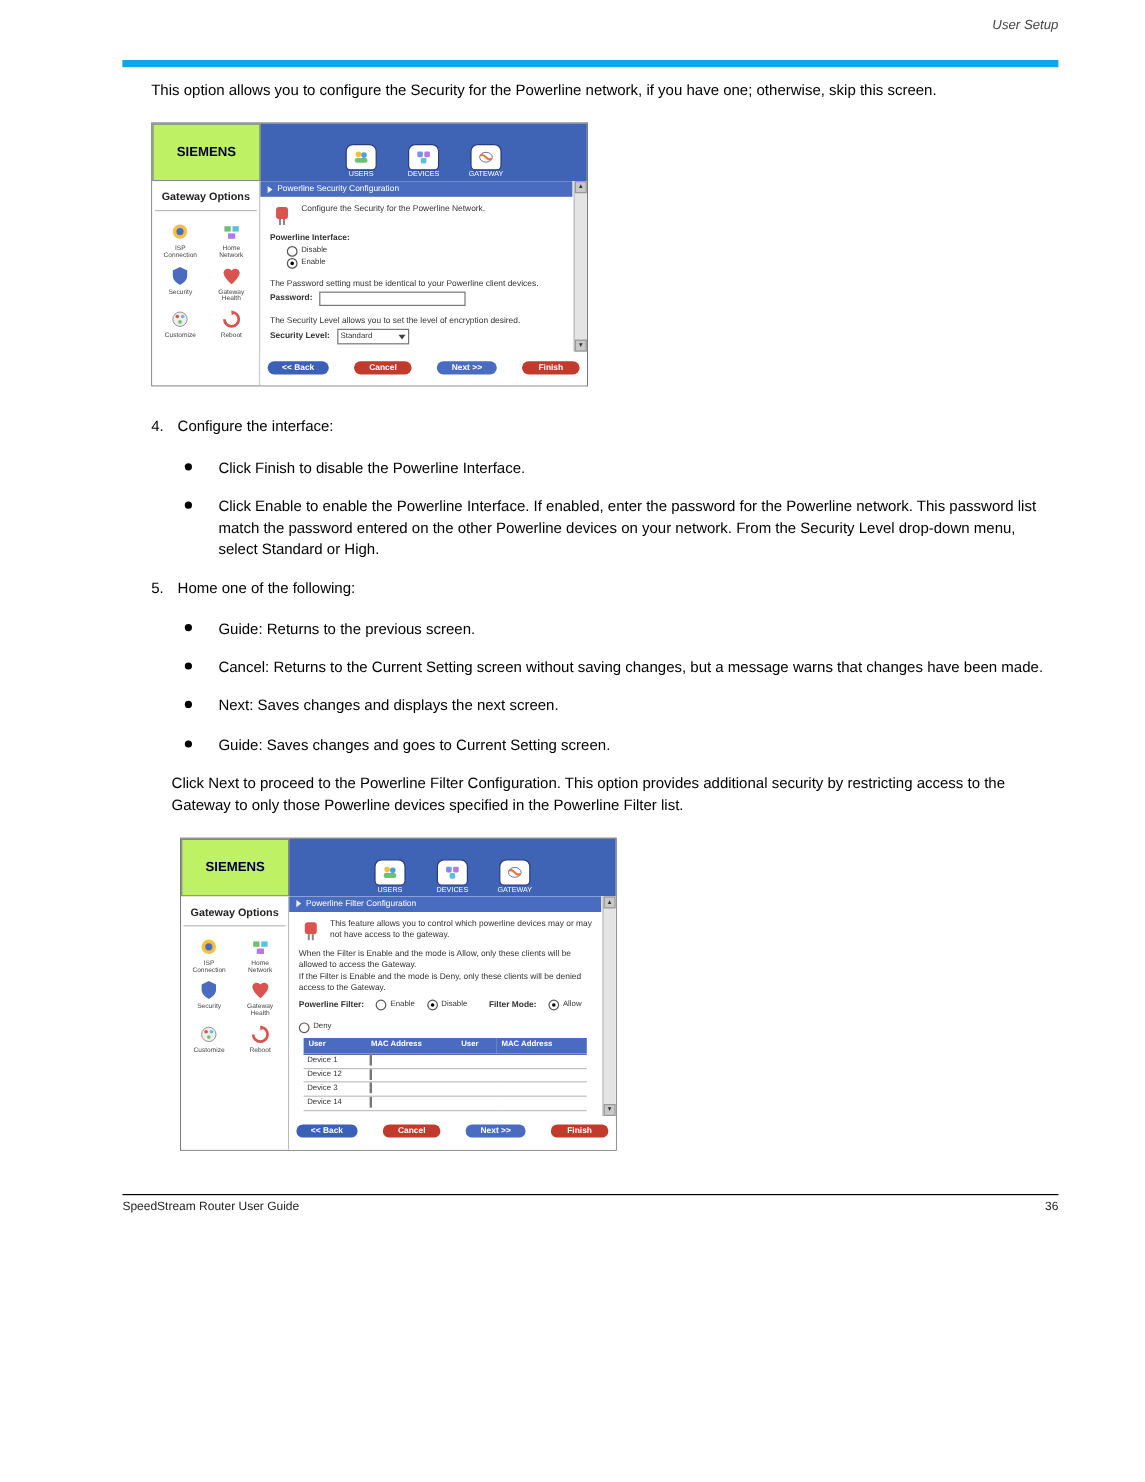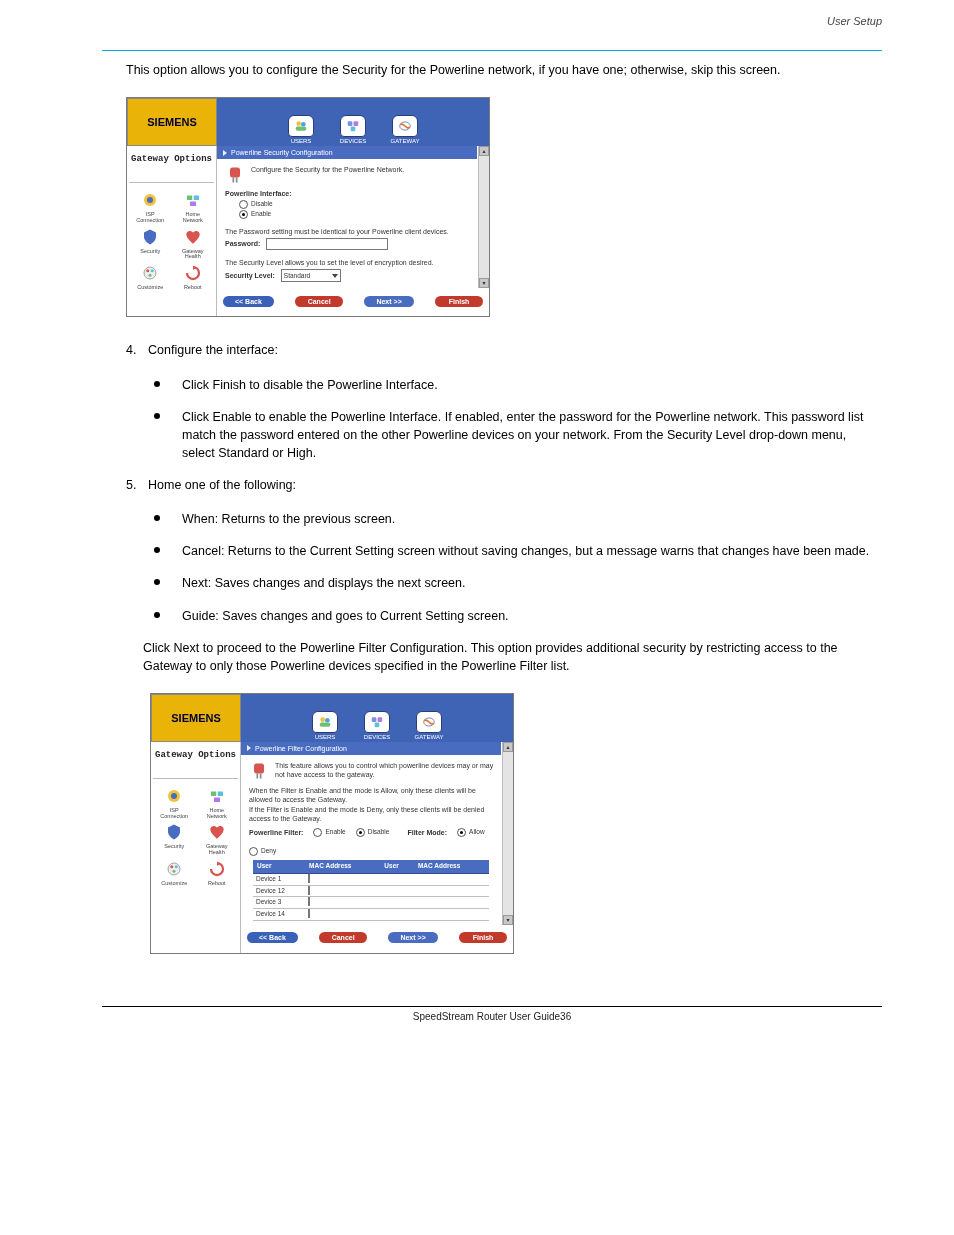--- a/index.html
+++ b/index.html
@@ -10,21 +10,21 @@
   }
   .page {
     width: 780px;
     margin: 0 auto;
     padding: 30px 60px 30px 90px;
     box-sizing: content-box;
     position: relative;
   }
   .header-spacer {
     height: 20px;
-    border-bottom: 1px solid #0ea5e9;
+    border-bottom: 6px solid #0ea5e9;
     position: relative;
   }
   .header-text {
     position: absolute;
     top: -15px;
     right: 0;
     font-size: 11px;
     font-style: italic;
     color: #444;
   }
@@ -72,21 +72,21 @@
     box-sizing: border-box;
   }
   .shot .topbar {
     background: #3f63b5;
     display: flex;
     align-items: stretch;
     height: 48px;
     padding: 0;
   }
   .shot .logo {
-    background: #eab308;
+    background: #bef264;
     width: 90px;
     display: flex;
     align-items: center;
     justify-content: center;
     font-weight: bold;
     font-size: 11px;
     color: #003;
     border: 1px solid #888;
     margin: 0;
     box-sizing: border-box;
@@ -127,25 +127,24 @@
     width: 90px;
     background: #fff;
     border-right: 1px solid #bbb;
     padding: 4px 2px 6px;
     box-sizing: border-box;
   }
   .sidebar-title {
     font-weight: bold;
     font-size: 9px;
     text-align: center;
-    padding: 4px 0 18px;
+    padding: 4px 0 6px;
     border-bottom: 1px solid #bbb;
     margin-bottom: 6px;
     color: #222;
-    font-family: Liberation Mono, monospace;
   }
   .side-grid {
     display: grid;
     grid-template-columns: 1fr 1fr;
     gap: 2px 0;
   }
   .side-item {
     text-align: center;
     font-size: 5.5px;
     color: #444;
@@ -295,25 +294,25 @@
   .tbl td {
     border-bottom: 1px solid #bfbfbf;
     padding: 1px 3px;
     background: #fff;
   }
   .tbl td.input-cell .txt-input { width: 72px; height: 9px; }
 
   
   .footrule {
     border-top: 1px solid #000;
-    margin-top: 52px;
+    margin-top: 36px;
     padding-top: 4px;
     font-size: 10px;
     display: flex;
-    justify-content: center;
+    justify-content: space-between;
     color: #222;
   }
 </style>
 </head>
 <body>
 
 <div class="page">
   <div class="header-spacer">
     <div class="header-text">User Setup</div>
   </div>
@@ -494,21 +493,21 @@
       <span class="bullet-dot"></span>
     <div>Click Enable to enable the Powerline Interface. If enabled, enter the password for the Powerline network. This password list match the password entered on the other Powerline devices on your network. From the Security Level drop-down menu, select Standard or High.</div>
   </div>
 
   <div class="step-line">
     <div class="step-num">5.</div>
     <div>Home one of the following:</div>
   </div>
   <div class="bullet-line">
       <span class="bullet-dot"></span>
-    <div>When: Returns to the previous screen.</div>
+    <div>Guide: Returns to the previous screen.</div>
   </div>
   <div class="bullet-line">
       <span class="bullet-dot"></span>
     <div>Cancel: Returns to the Current Setting screen without saving changes, but a message warns that changes have been made.</div>
   </div>
   <div class="bullet-line">
       <span class="bullet-dot"></span>
     <div>Next: Saves changes and displays the next screen.</div>
   </div>
   <div class="bullet-line">

